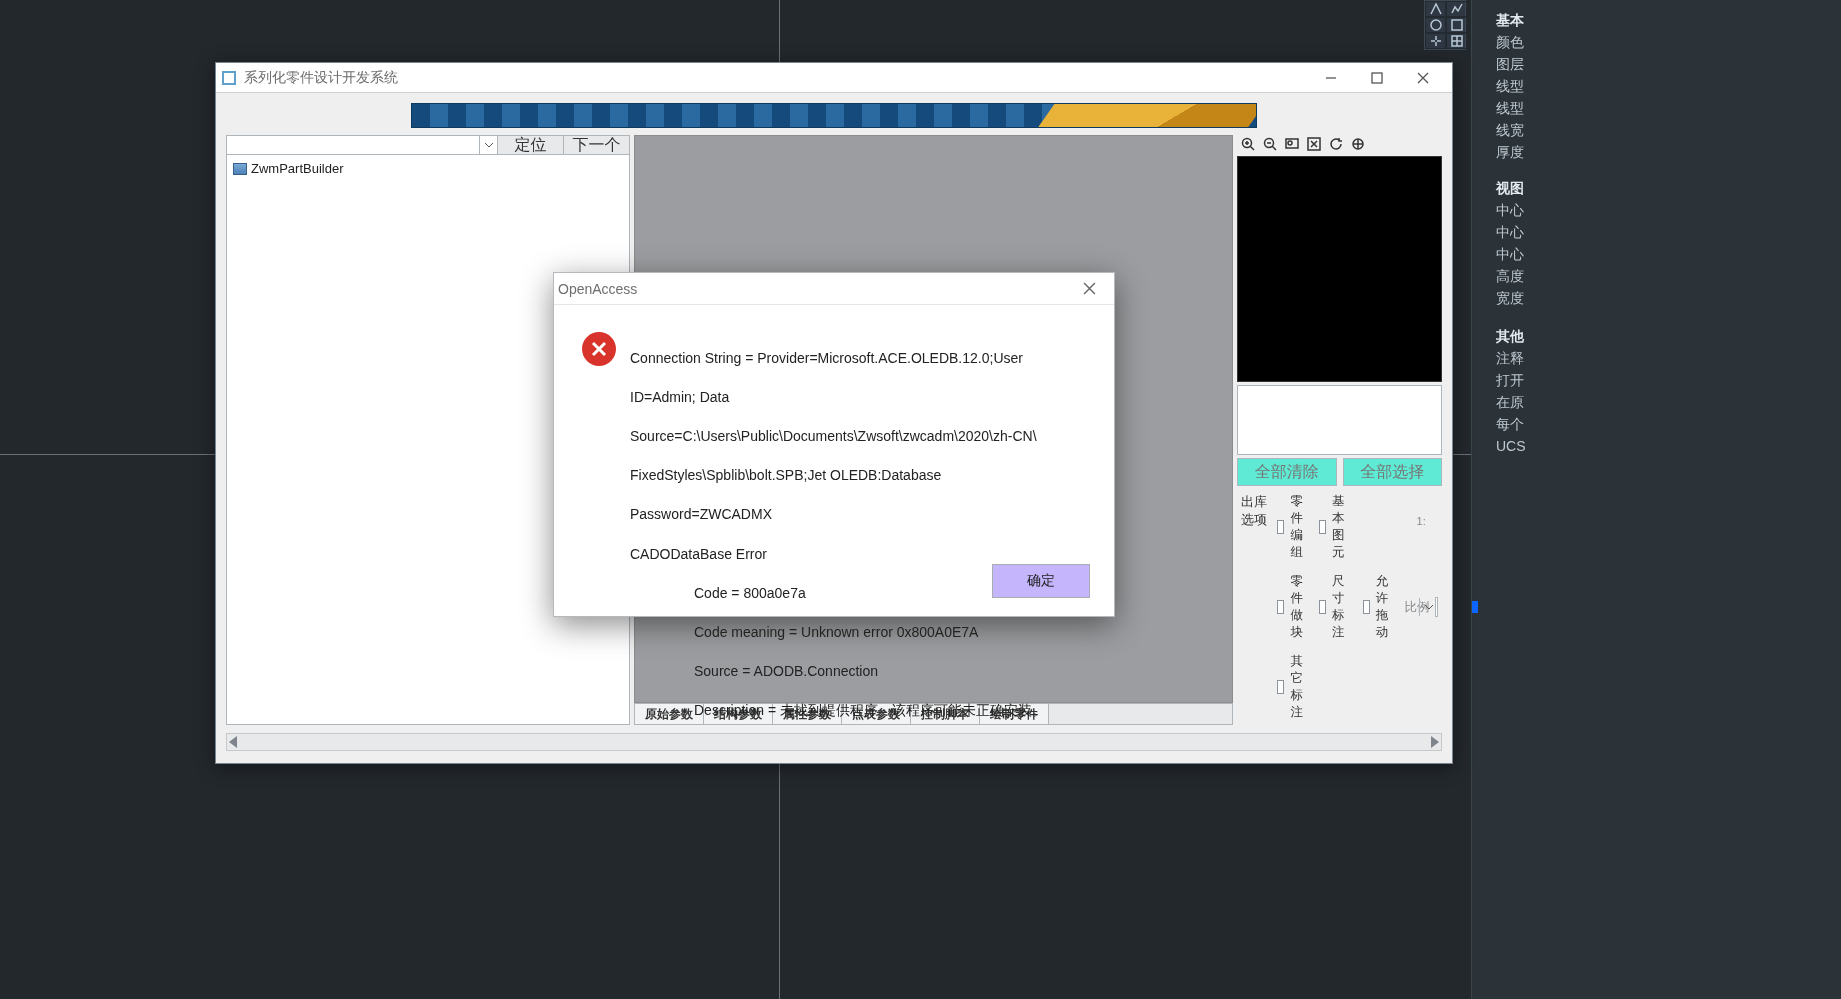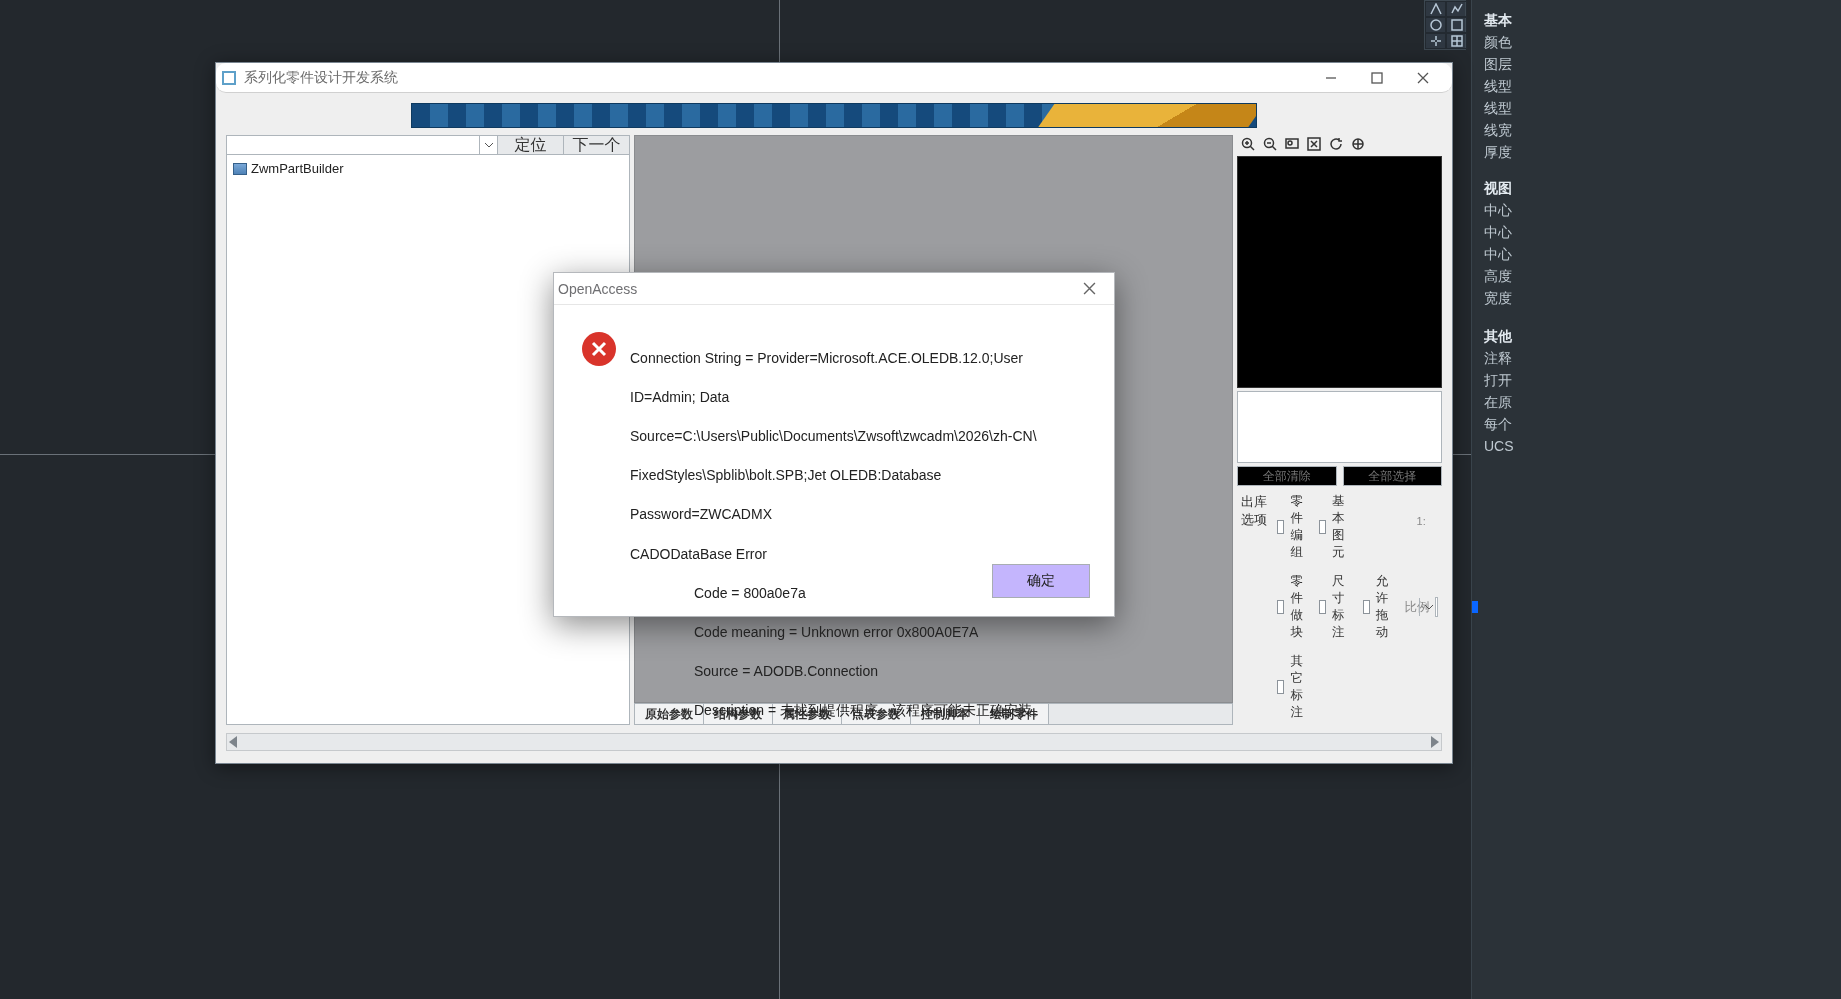--- a/index.html
+++ b/index.html
@@ -10,30 +10,30 @@
   .cad-bg .vline { position:absolute; top:0; bottom:0; left:779px; width:1px; background:#9aa2aa; opacity:.6; }
   .cad-bg .hline { position:absolute; left:0; right:0; top:454px; height:1px; background:#9aa2aa; opacity:.6; }
 
   .toolstrip { position:absolute; top:0; right:375px; width:42px; height:50px;
     display:grid; grid-template-columns:repeat(2,21px); grid-auto-rows:16px;
     background:#2f3842; border:1px solid #3d4851; }
   .toolstrip .ico { border:1px solid #232a31; display:flex; align-items:center; justify-content:center; }
   .toolstrip .ico svg{ width:12px;height:12px;stroke:#b7c7d6;fill:none;stroke-width:1.5; }
 
   .right-panel { position:absolute; top:0; right:0; bottom:0; width:370px;
-    background:#2b3238; color:#bfc9d1; font-size:14px; padding:6px 4px 0 12px;
+    background:#2b3238; color:#bfc9d1; font-size:14px; padding:6px 4px 0 24px;
     border-left:1px solid #3a444c; }
   .right-panel .section-title { color:#e2e9ef; font-weight:600; margin:6px 0 0 0; }
   .right-panel .item { margin:4px 0; }
 
   
   .app-window { position:absolute; left:215px; top:62px; width:1238px; height:702px;
     background:#efefef; border:1px solid #7a8691; box-shadow:0 3px 18px rgba(0,0,0,.45);}
   .app-titlebar{ height:30px; background:#fff; border-bottom:1px solid #d0d0d0;
-    display:flex; align-items:center; padding:0 6px; color:#6b6b6b; font-size:14px;border-radius:10px;}
+    display:flex; align-items:center; padding:0 6px; color:#6b6b6b; font-size:14px;}
   .app-titlebar .app-icon{ width:14px;height:14px; border:2px solid #5ea0c9; margin-right:8px;}
   .app-titlebar .spacer{ flex:1;}
   .wbtn{ width:46px; height:30px; display:flex; align-items:center; justify-content:center; color:#555;}
   .wbtn svg{ width:12px;height:12px; stroke:#555; stroke-width:1.3; fill:none;}
 
   .banner{ height:25px; margin:10px 195px 0 195px;
     background: repeating-linear-gradient(90deg,#154a7c 0 18px,#2a6aa0 18px 36px);
     border:1px solid #0e3a60; position:relative; overflow:hidden;}
   .banner::after{ content:""; position:absolute; right:0; top:-8px; width:210px; height:40px;
     background:linear-gradient(135deg,#e9b33a 0 60%, #c58618 60% 100%);
@@ -61,22 +61,22 @@
     border-right:1px solid #aeb5bb; background:#f2f3f4;font-weight:bold;}
 
   
   .rightcol{ width:205px; display:flex; flex-direction:column; gap:3px;}
   .previewbar{ height:20px; display:flex; gap:4px; padding:0 2px;}
   .pico{ width:18px;height:18px; display:flex;align-items:center;justify-content:center;}
   .pico svg{ width:14px;height:14px; stroke:#333; fill:none; stroke-width:1.5;}
   .preview{ height:296px; background:#000; border:1px solid #333;}
   .listbox{ height:92px; background:#fff; border:1px solid #aeb5bb;}
   .selrow{ display:flex; gap:6px;}
-  .gbtn{ flex:1; height:20px; background:#000000; border:1px solid #aeb5bb;
-    font-size:12px; color:#777; display:flex;align-items:center;justify-content:center;}
+  .gbtn{ flex:1; height:28px; background:#5eead4; border:1px solid #aeb5bb;
+    font-size:16px; color:#777; display:flex;align-items:center;justify-content:center;}
   .opts{ padding:4px; font-size:12.5px; color:#333; display:flex; flex-direction:row; gap:10px; background:#efefef;}
   .optgrid{ display:grid; grid-template-columns:1fr 1fr; gap:12px 8px;}
   .chk{ display:flex; align-items:center; gap:6px;}
   .chk .box{ width:14px;height:14px; background:#fff; border:1px solid #8c939a;}
   .ratio-row{ display:flex; align-items:center; gap:6px;}
   .ratio-row .sel{ flex:1; height:20px; background:#fff; border:1px solid #aeb5bb; position:relative;}
   .ratio-row .sel .bar{ position:absolute; left:36px; top:3px; width:6px; height:12px; background:#0a66ff;}
   .ratio-row .sel .dd{ position:absolute; right:0; top:0; bottom:0; width:18px; border-left:1px solid #aeb5bb;
     display:flex;align-items:center;justify-content:center;}
   .ratio-row .under{ position:absolute; left:0; right:0; top:22px; font-size:11px; color:#888; text-align:center;}
@@ -335,21 +335,21 @@
   </div>
   <div class="dlg-body">
     <div class="erricon">
       <svg viewBox="0 0 18 18">
           <path d="M3 3l12 12M15 3L3 15"></path>
         </svg>
     </div>
     <div class="msg">
       <span>Connection String = Provider=Microsoft.ACE.OLEDB.12.0;User</span><br>
       <span>ID=Admin; Data</span><br>
-      <span>Source=C:\Users\Public\Documents\Zwsoft\zwcadm\2026\zh-CN\</span><br>
+      <span>Source=C:\Users\Public\Documents\Zwsoft\zwcadm\2020\zh-CN\</span><br>
       <span>FixedStyles\Spblib\bolt.SPB;Jet OLEDB:Database</span><br>
       <span>Password=ZWCADMX</span><br>
       <span>CADODataBase Error</span><br>
       <span class="indent">Code = 800a0e7a</span>
       <span class="indent">Code meaning = Unknown error 0x800A0E7A</span>
       <span class="indent">Source = ADODB.Connection</span>
       <span class="indent">Description = 未找到提供程序。该程序可能未正确安装。</span>
     </div>
   </div>
   <div class="dlg-buttons">

